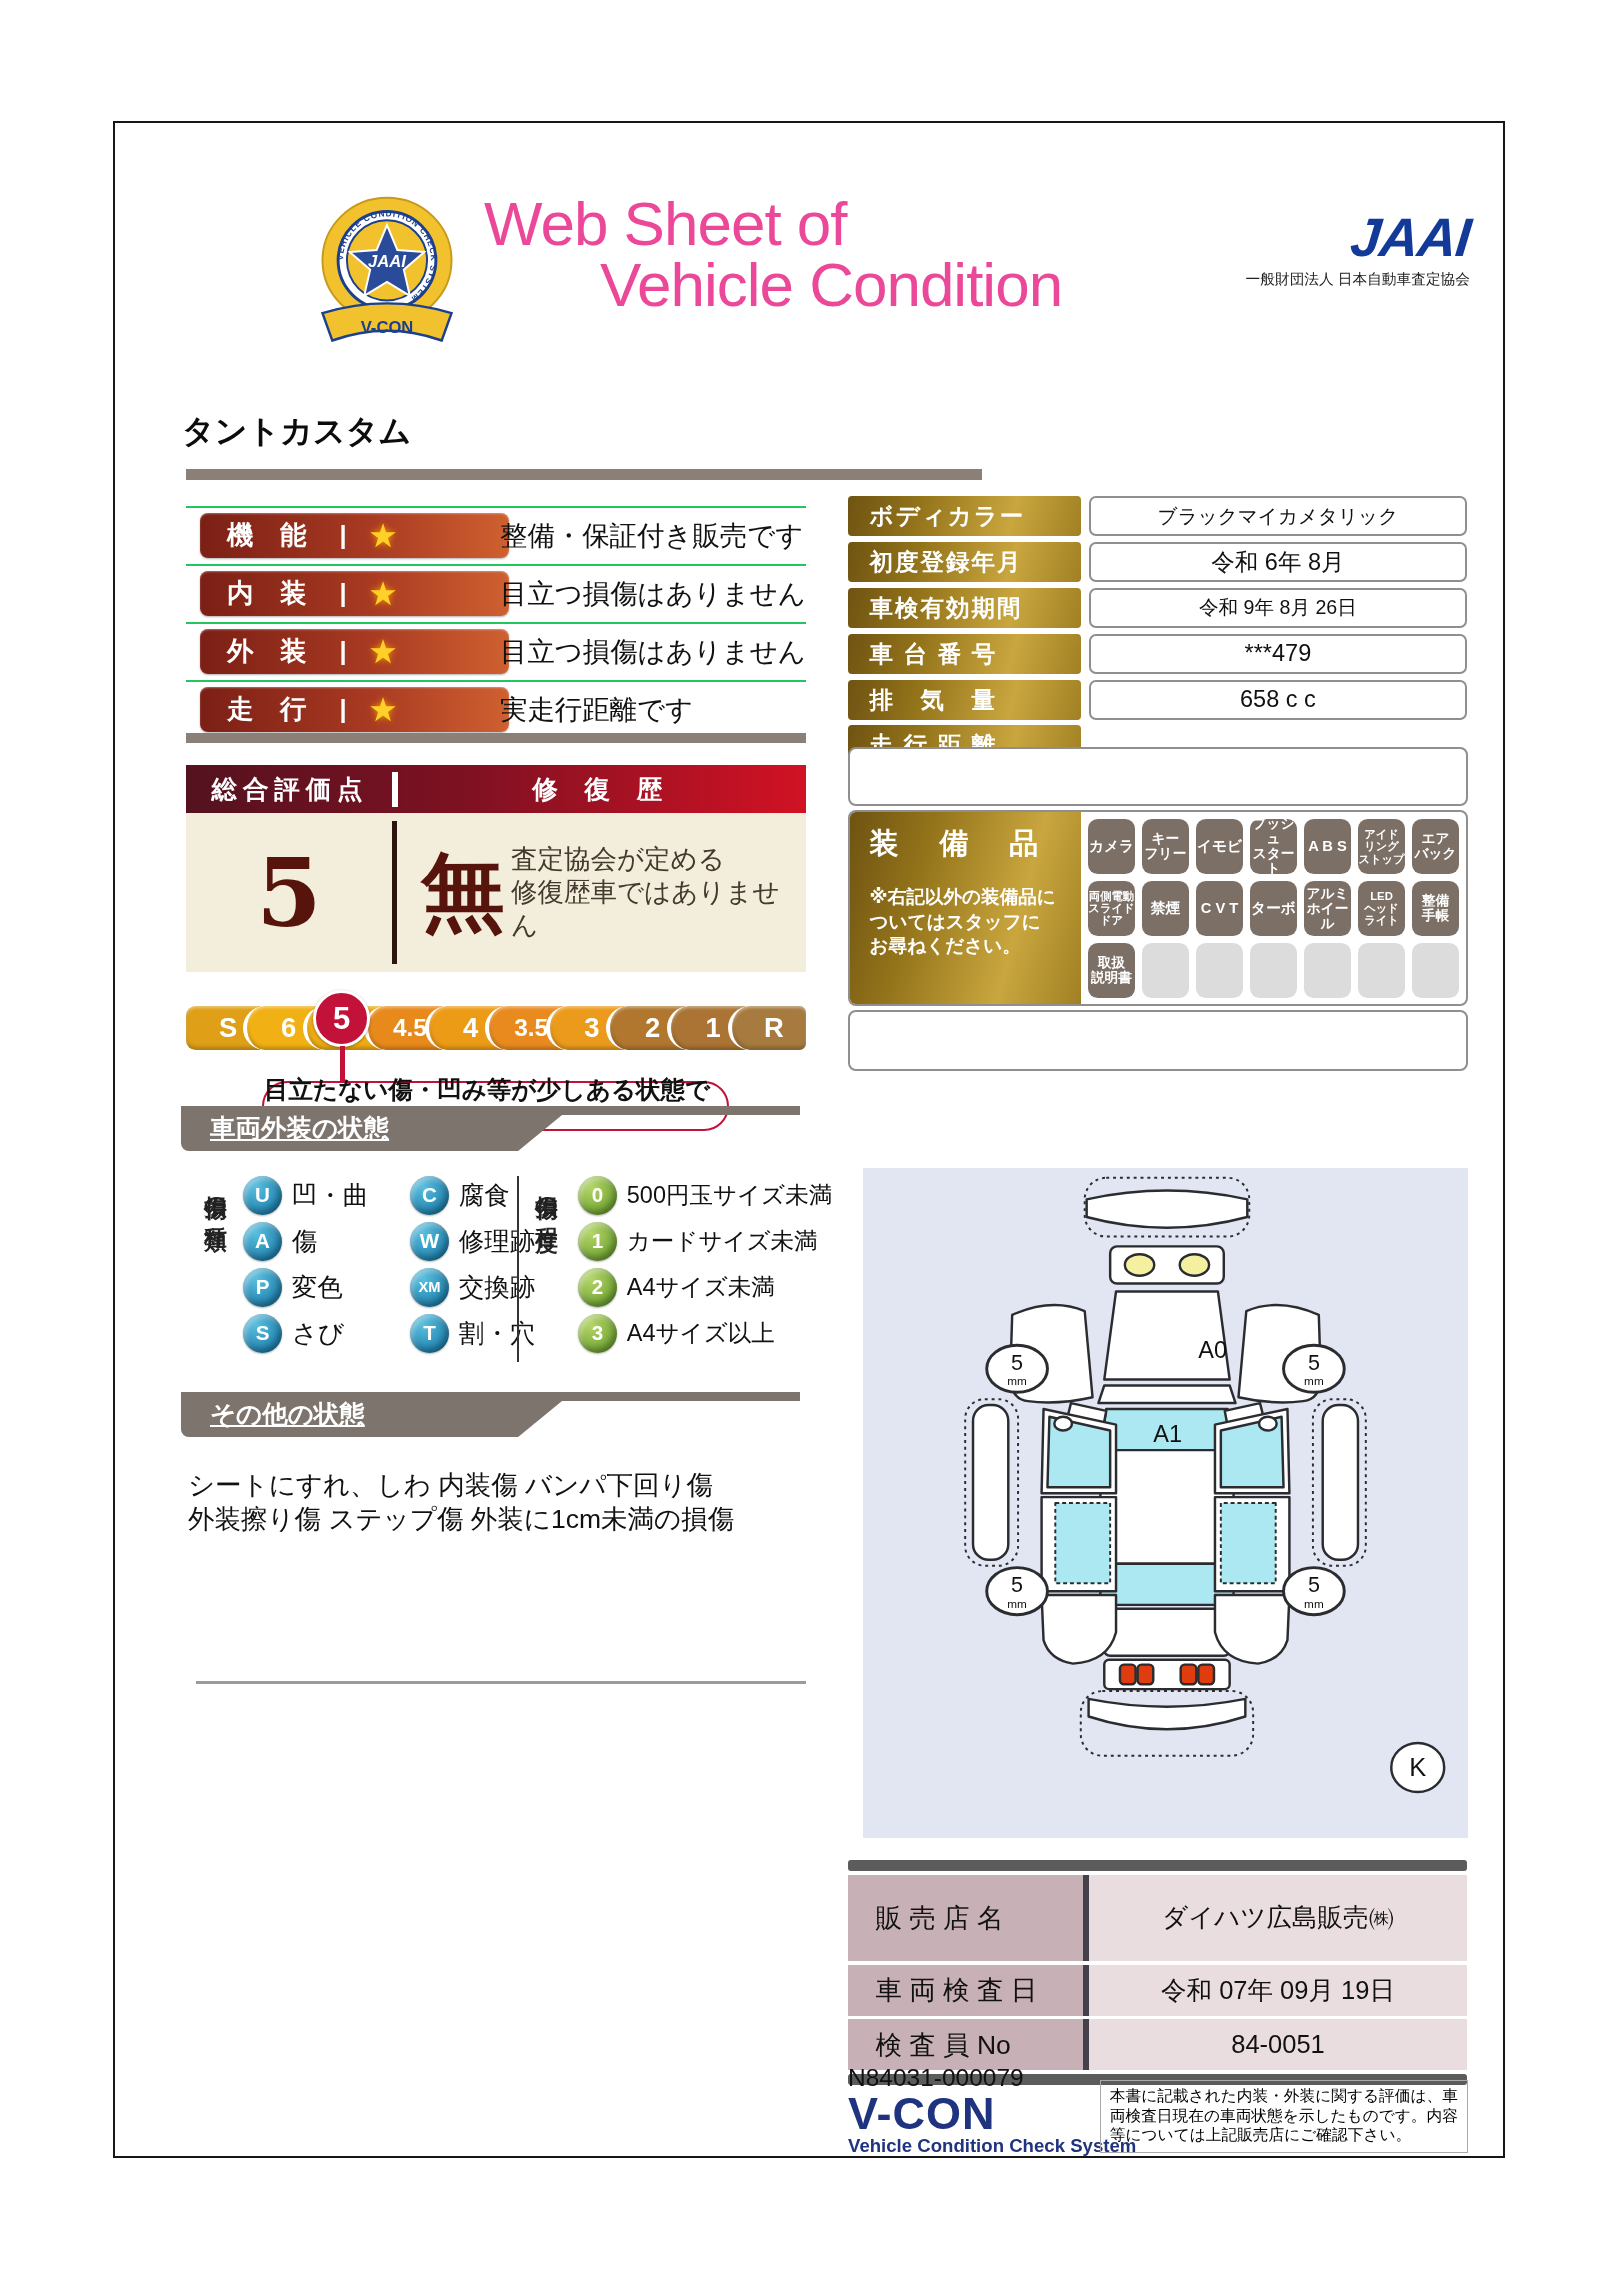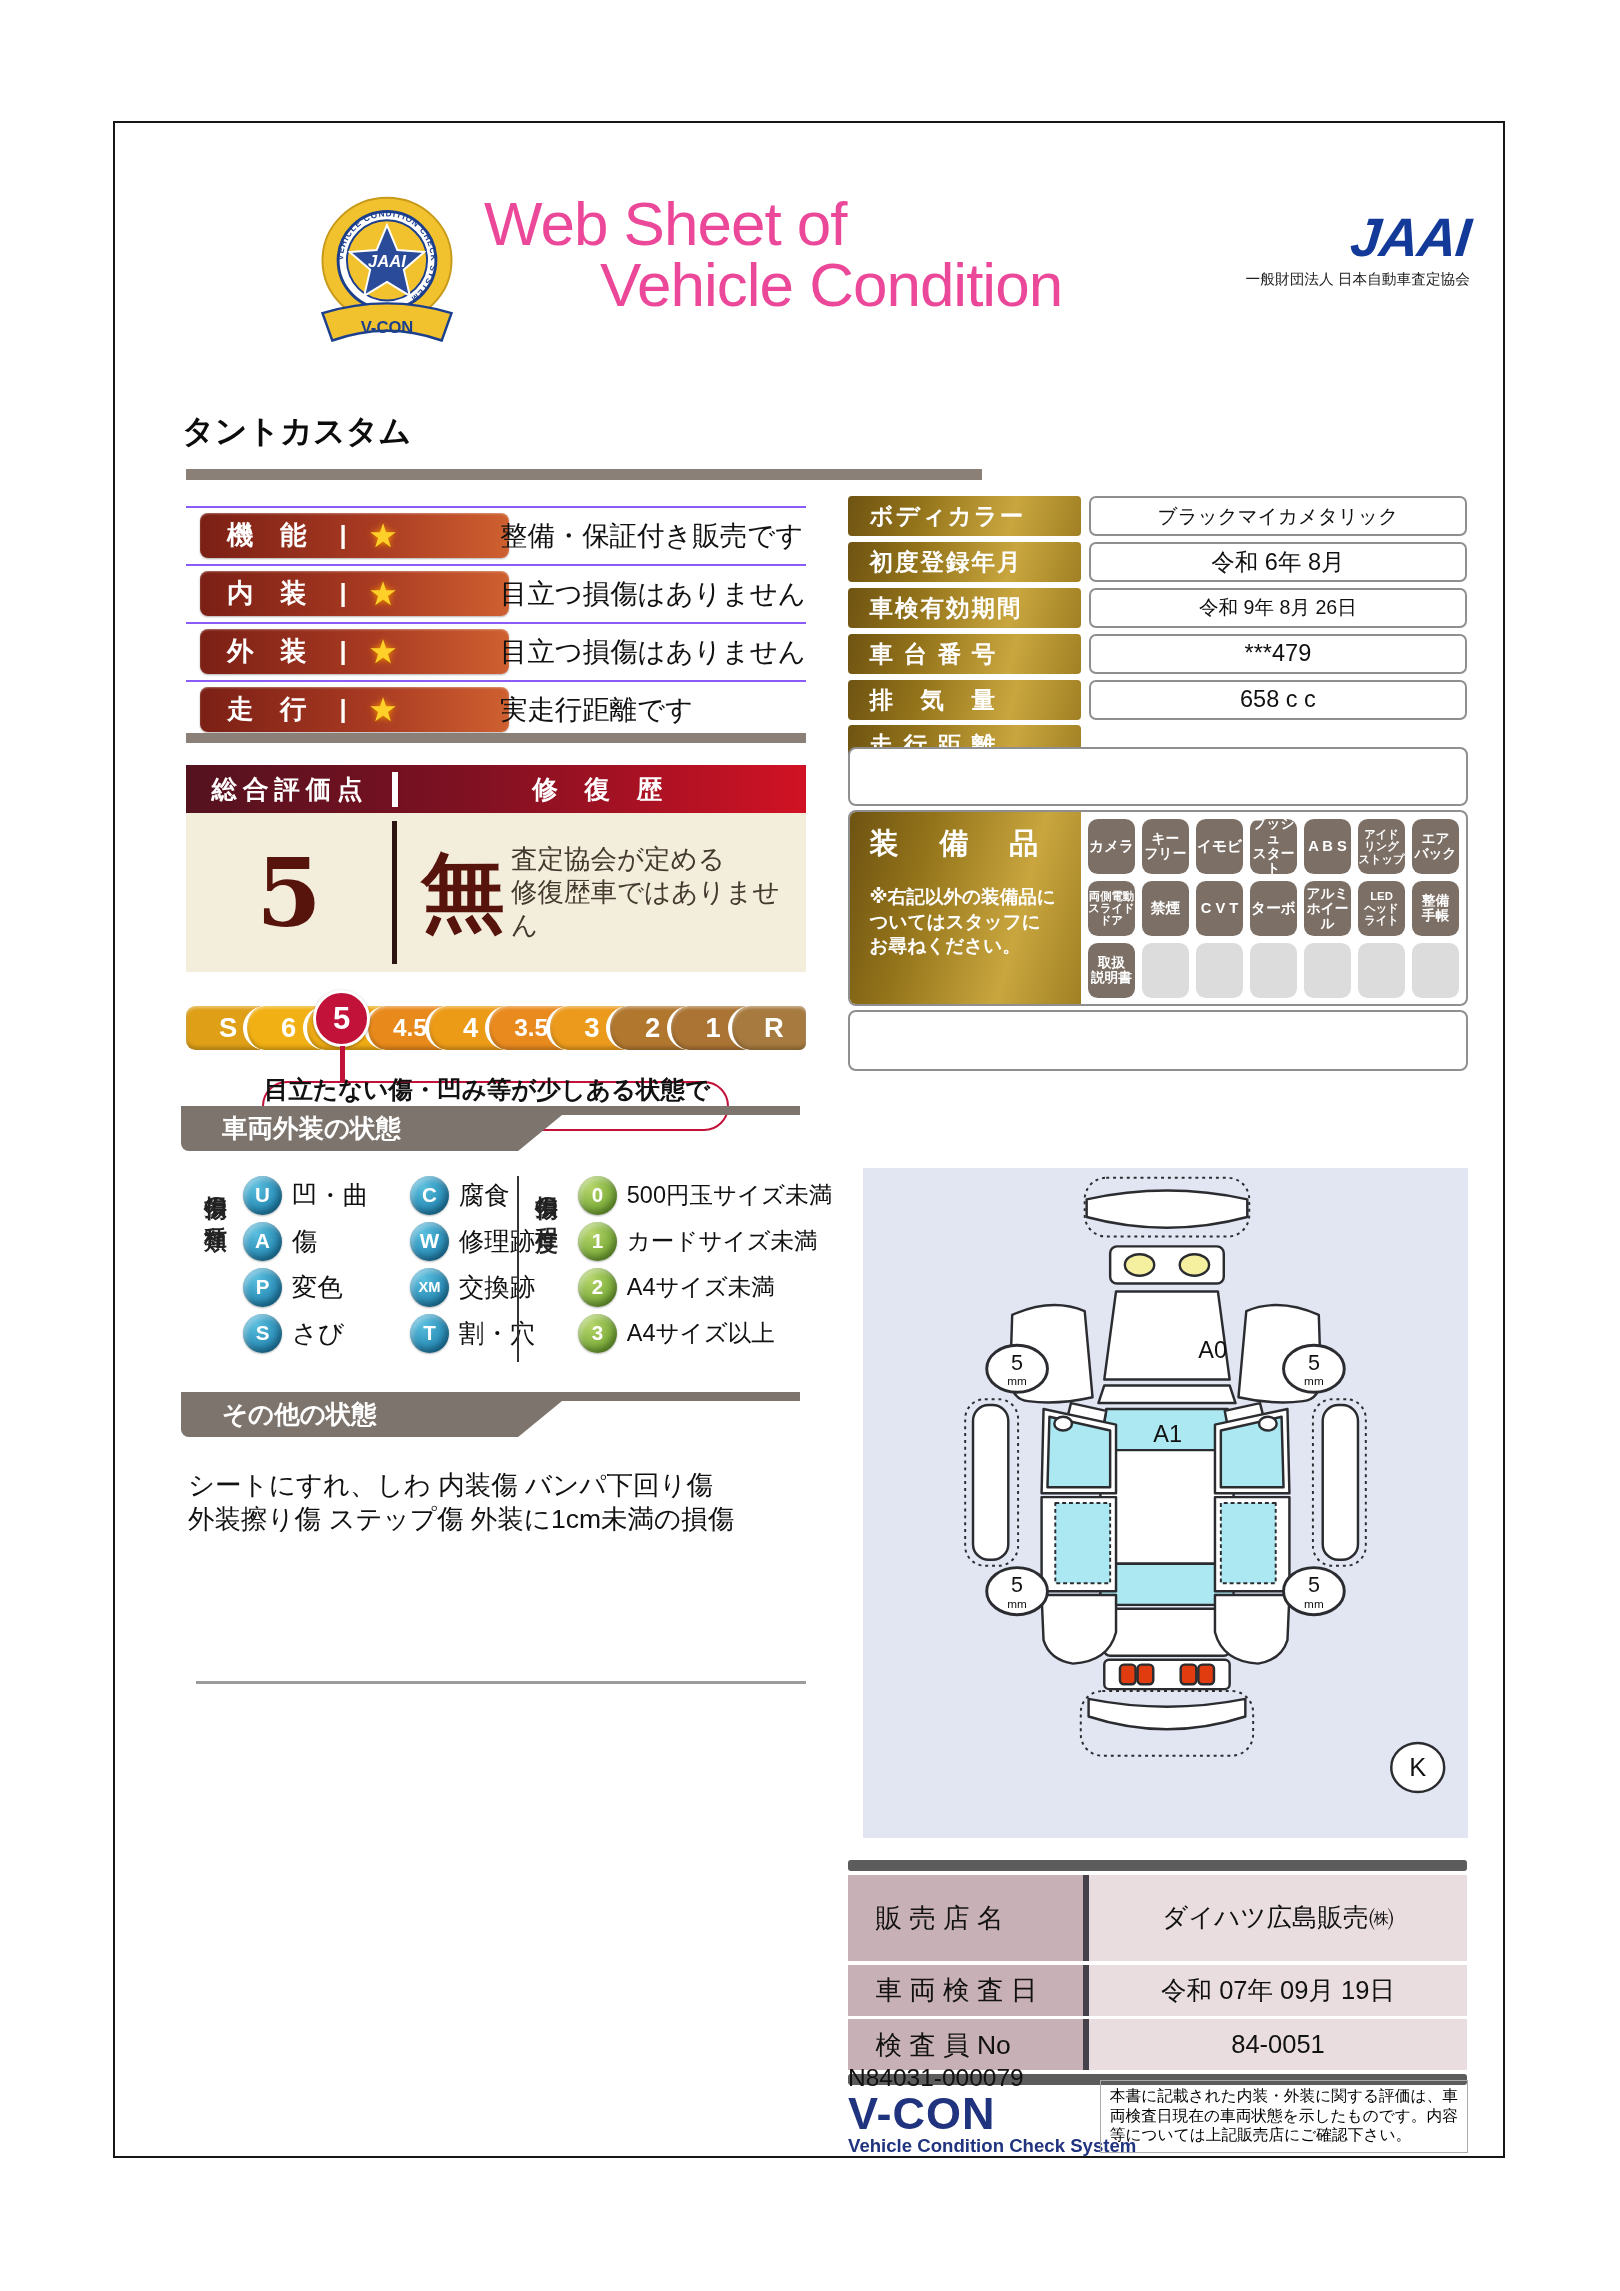--- a/index.html
+++ b/index.html
@@ -16,21 +16,21 @@
   #jaai{left:1213px;top:206px;width:257px;text-align:right;}
   #jaai .logo{font-size:54px;font-weight:bold;font-style:italic;color:#143a99;letter-spacing:-1px;transform:skewX(-6deg);display:inline-block;}
   #jaai .sub{font-size:14.7px;color:#222;margin-top:2px;letter-spacing:0px;text-align:right;}
 
   #vehicle-name{left:182px;top:410px;font-size:32px;font-weight:900;color:#0c0c0c;}
   .gray-bar{background:#8a8078;}
   #bar-under-name{left:186px;top:469px;width:796px;height:10.8px;}
 
   
   #rating-rows{left:186px;top:506px;width:620px;border-bottom:2px solid #4f4f4f;}
-  .rating-row{position:relative;height:56px;border-top:2px solid #8b5cf6;}
+  .rating-row{position:relative;height:56px;border-top:2px solid #22c55e;}
   .rating-pill{position:absolute;left:13.7px;top:4.9px;width:282px;height:45px;border-radius:7.8px;
      background:linear-gradient(90deg,#7b1f15 0%,#a83a22 55%,#cf6030 100%);
      box-shadow:inset 0 1px 2px rgba(255,255,255,.35), 0 1px 2px rgba(0,0,0,.3);
      display:flex;align-items:center;padding-left:27.4px;}
   .rating-label{font-size:26.5px;font-weight:bold;color:#fff;}
   .rating-sep{color:#fff;font-size:25.5px;font-weight:bold;margin-left:33px;}
   .rating-star{font-size:33px;margin-left:21.6px;color:#ffd02a;text-shadow:0 0 6.9px #ff9800,0 1px 2px #a35400;}
   .rating-comment{position:absolute;left:314px;top:50%;transform:translateY(-50%);font-size:27.4px;color:#111;}
   #bar-under-ratings{left:186px;top:733px;width:620px;height:9.8px;}
 
@@ -82,22 +82,22 @@
   #equip-title{font-size:29px;font-weight:bold;color:#fff;letter-spacing:5.9px;}
   #equip-note{margin-top:21.6px;font-size:18.6px;font-weight:bold;color:#fff;white-space:pre-line;line-height:1.3;}
   #equip-grid{flex:1;display:grid;grid-template-columns:repeat(7,1fr);grid-auto-rows:55px;gap:6.9px;padding:6.9px;}
   .tile{background:#7c6f66;border-radius:9.8px;color:#fff;display:flex;align-items:center;justify-content:center;
       text-align:center;white-space:pre-line;font-weight:bold;line-height:1.1;}
   .tile.empty{background:#dcdcdc;}
 
   
   .sec-bar{height:8.8px;background:#7d746d;width:619px;left:181px;}
   .sec-head{left:181px;width:392px;height:45px;background:#7d746d;color:#fff;font-size:25.5px;font-weight:bold;
-     display:flex;align-items:center;padding-left:41px;box-sizing:border-box;
-     clip-path:polygon(0 0,100% 0,86% 100%,0 100%);border-radius:0 0 0 7.8px;}
+     display:flex;align-items:center;padding-left:29px;box-sizing:border-box;
+     clip-path:polygon(0 0,100% 0,86% 100%,0 100%);border-radius:0 0 0 7.8px;text-decoration:underline;}
 
   
   #legend{left:194px;top:1172px;width:651px;height:194px;}
   .vlabel{writing-mode:vertical-rl;text-orientation:upright;font-size:22.5px;font-weight:bold;color:#222;letter-spacing:2px;}
   #type-vlabel{position:absolute;left:5.9px;top:5.9px;height:182px;}
   #type-grid{position:absolute;left:49px;top:0;display:grid;grid-template-columns:167px 157px;grid-auto-rows:46px;}
   .leg-item{display:flex;align-items:center;}
   .leg-circle{width:39px;height:39px;border-radius:50%;display:flex;align-items:center;justify-content:center;
      color:#fff;font-weight:bold;font-size:20.6px;margin-right:9.8px;flex:0 0 39px;
      box-shadow:inset -2.9px -3.9px 5.9px rgba(0,0,0,.3),inset 2.9px 3.9px 4.9px rgba(255,255,255,.4),0 1px 2px rgba(0,0,0,.3);}

